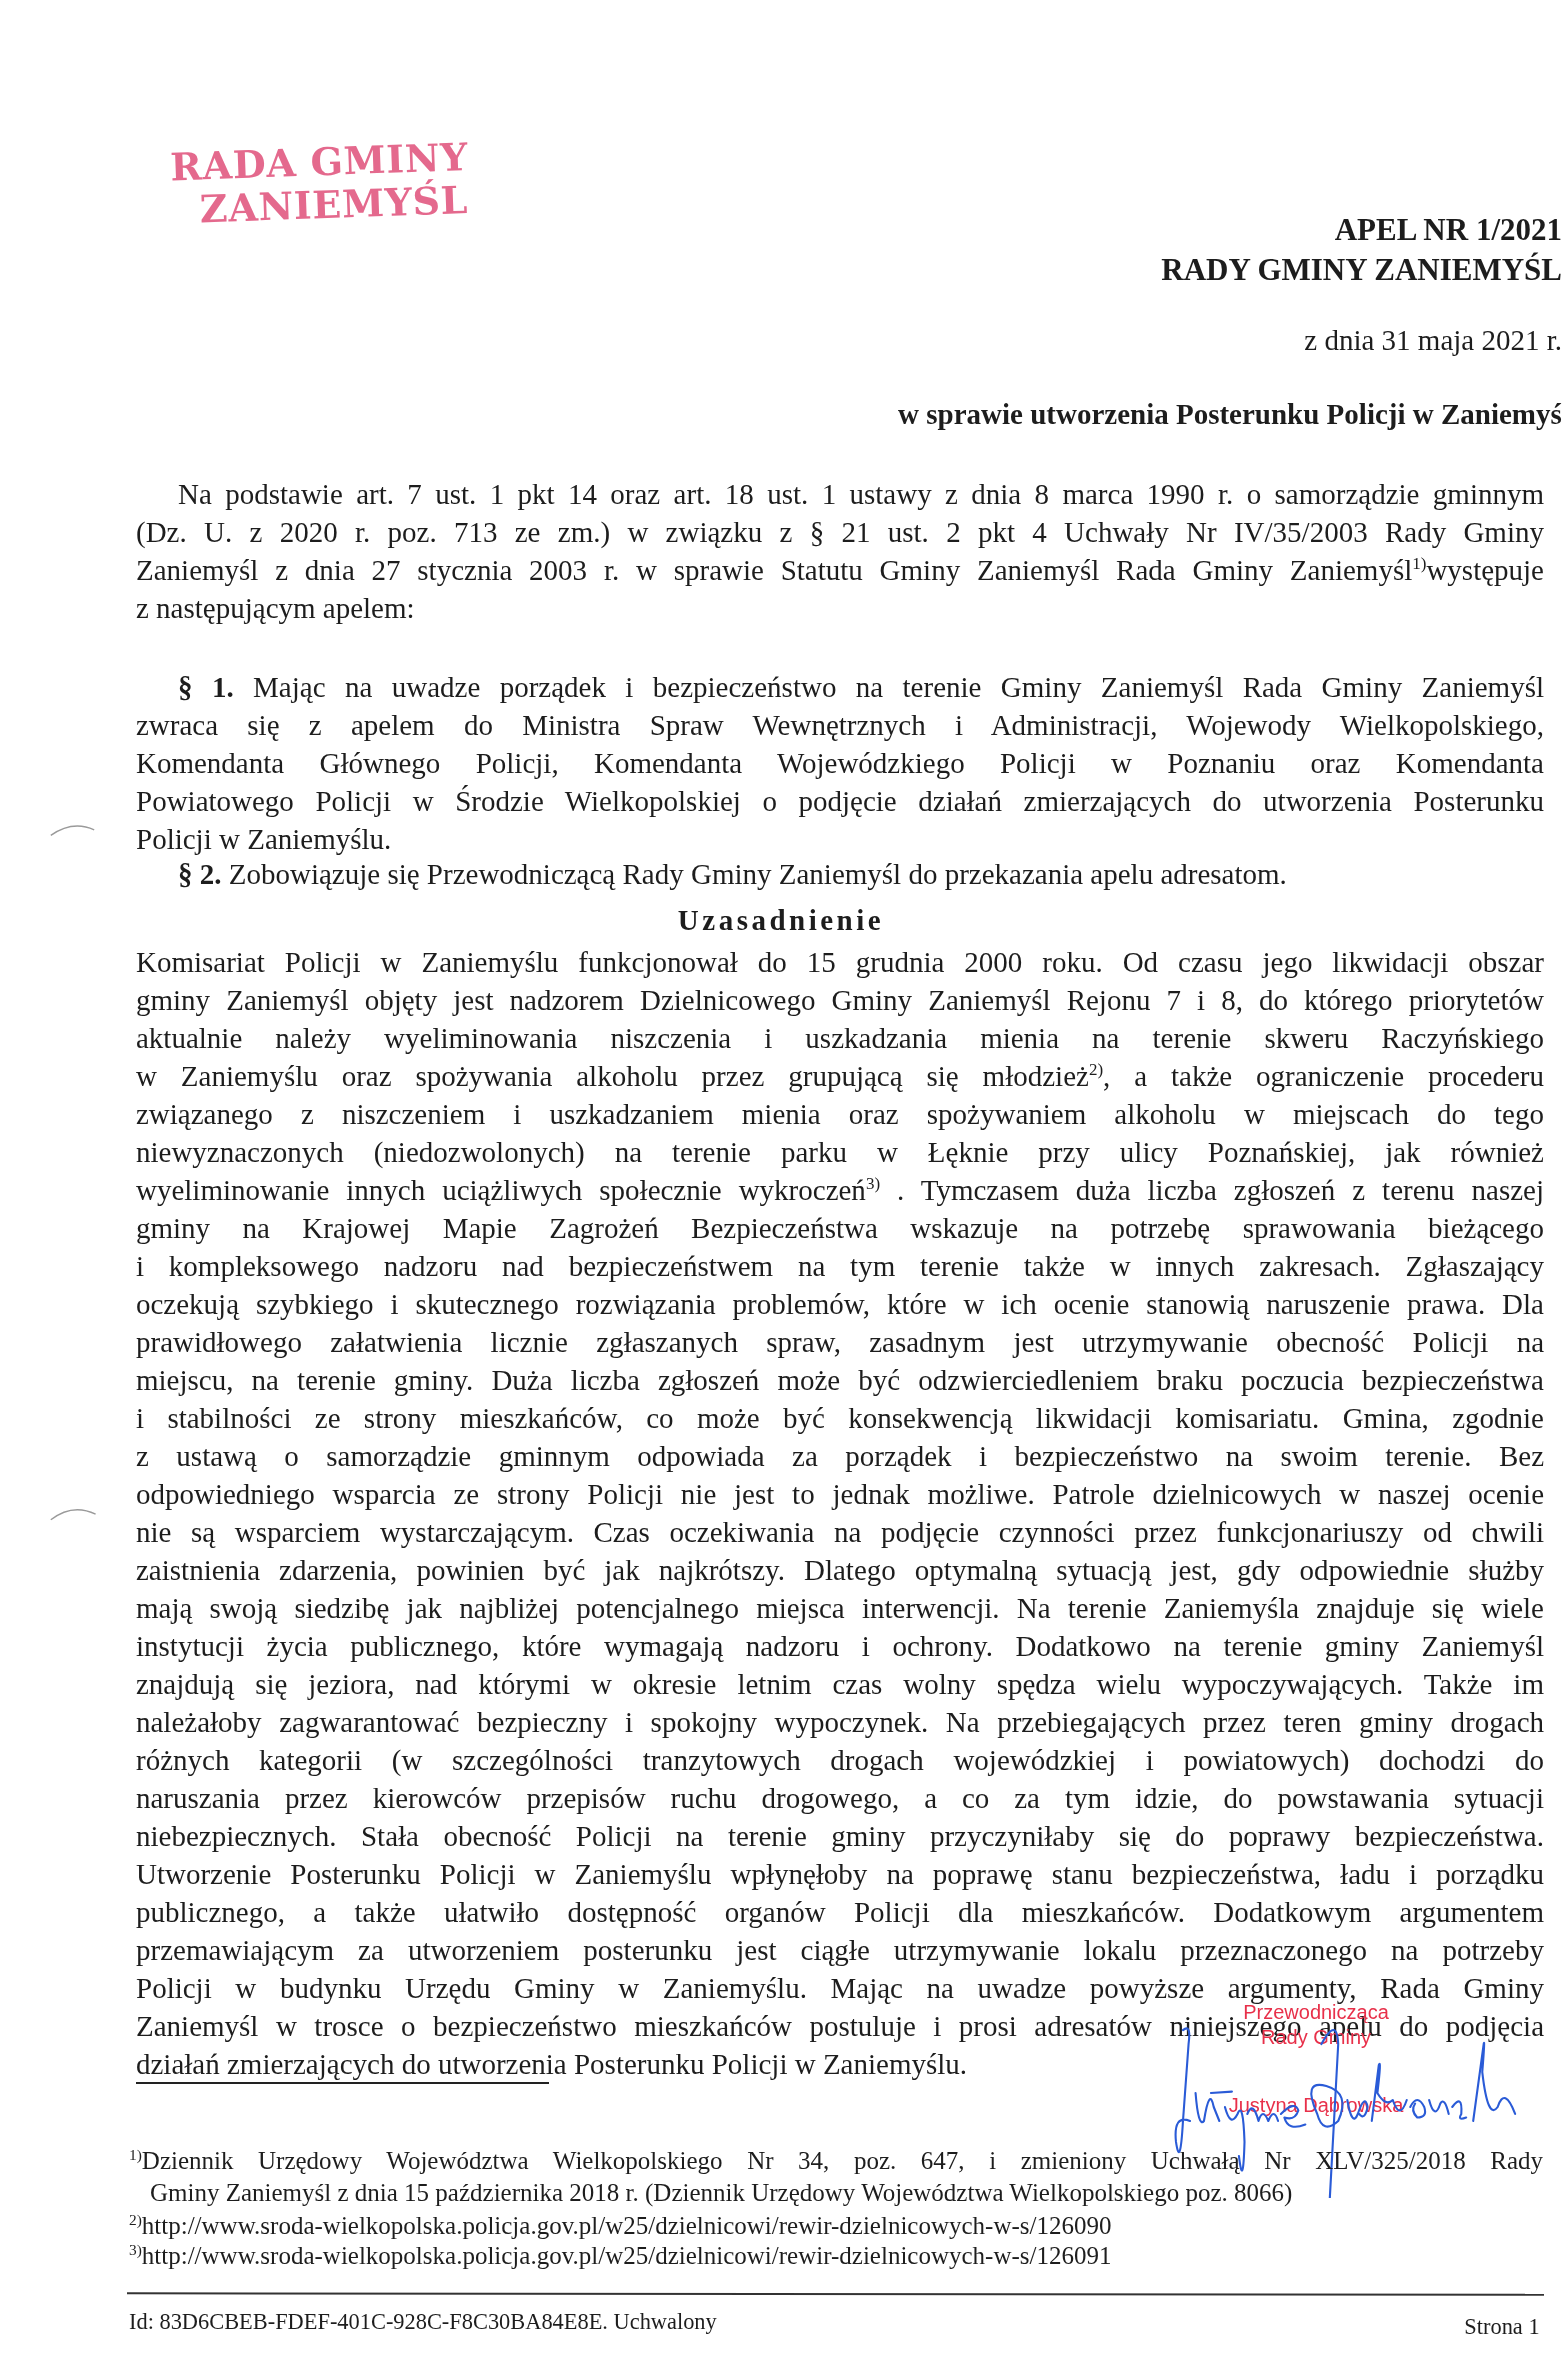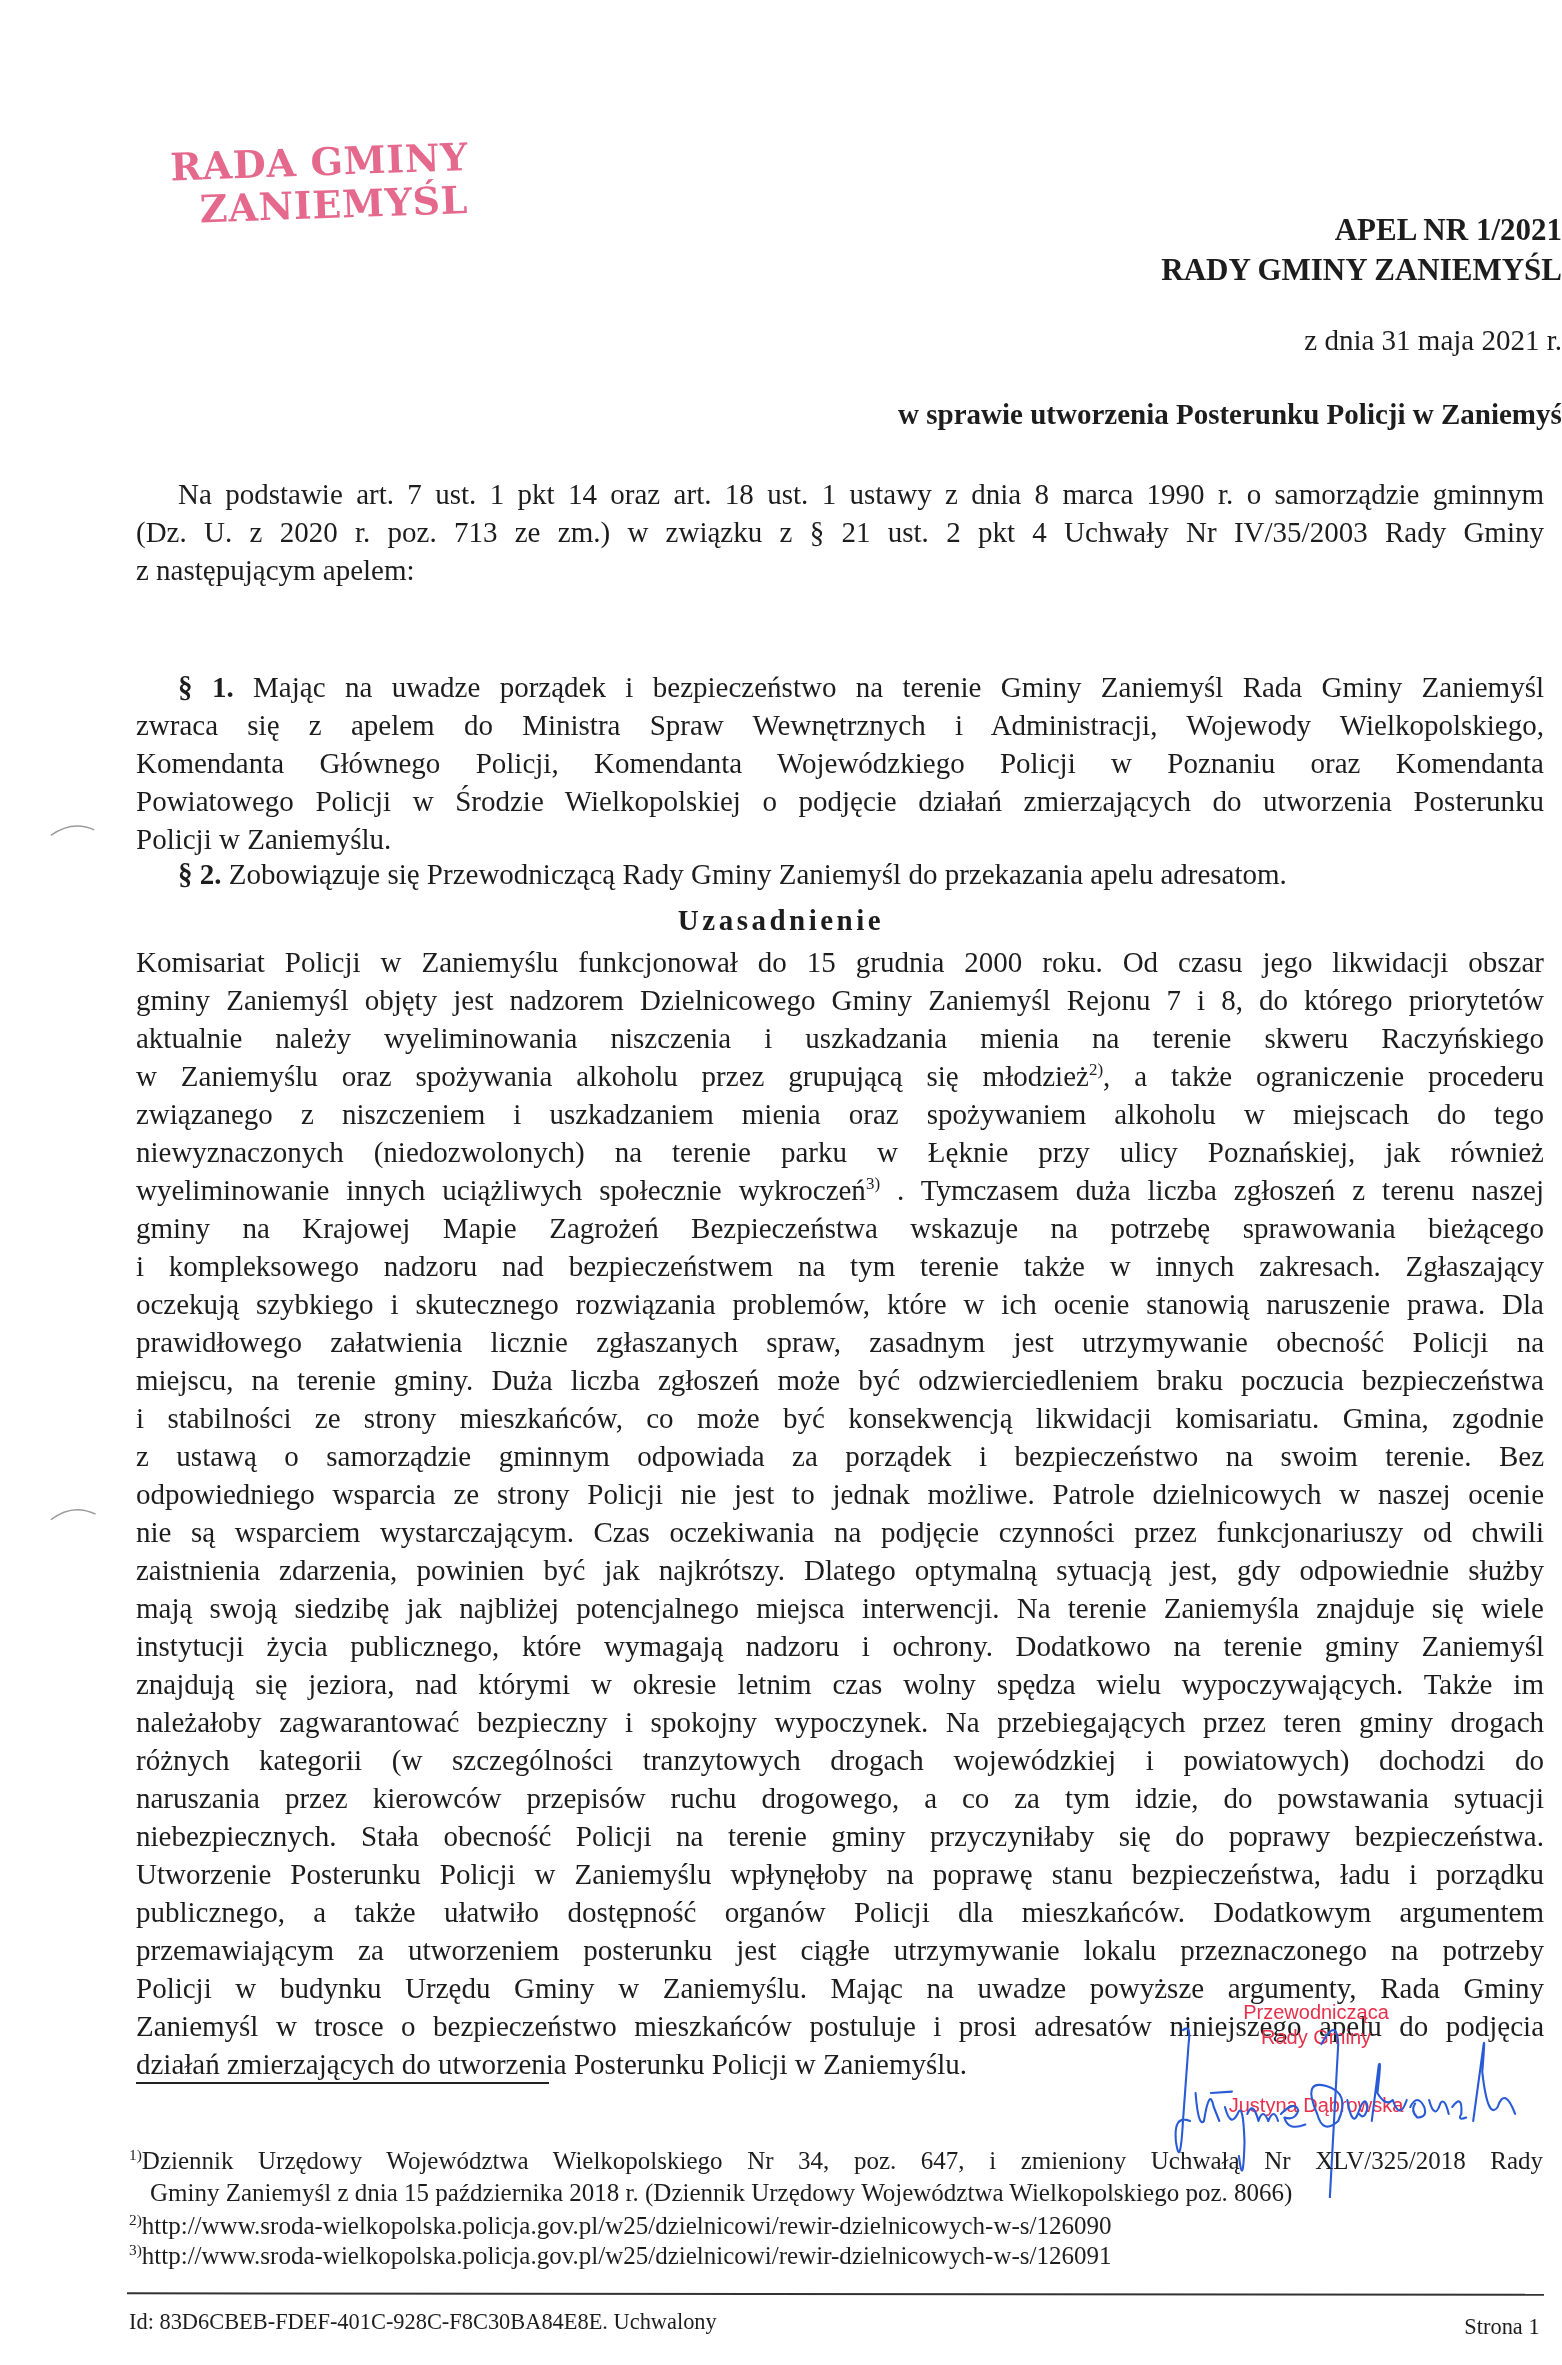--- a/index.html
+++ b/index.html
@@ -89,20 +89,21 @@
   </div>
 
   <div class="hdr title1">APEL NR 1/2021</div>
   <div class="hdr title2">RADY GMINY ZANIEMYŚL</div>
   <div class="hdr date">z dnia 31 maja 2021 r.</div>
   <div class="hdr subject">w sprawie utworzenia Posterunku Policji w Zaniemyślu</div>
 
   <div class="block" style="top:475px">
     <span class="line indent">Na podstawie art. 7 ust. 1 pkt 14 oraz art. 18 ust. 1 ustawy z dnia 8 marca 1990 r. o samorządzie gminnym</span>
     <span class="line">(Dz. U. z 2020 r. poz. 713 ze zm.) w związku z § 21 ust. 2 pkt 4 Uchwały Nr IV/35/2003 Rady Gminy</span>
+    <span class="line"><span>Zaniemyśl z dnia 27 stycznia 2003 r. w sprawie Statutu Gminy Zaniemyśl Rada Gminy Zaniemyśl</span><sup>1)</sup><span>występuje</span></span>
     <span class="line last">z następującym apelem:</span>
   </div>
 
   <div class="block" style="top:668px">
     <span class="line indent"><span class="para-label">§ 1.</span> <span>Mając na uwadze porządek i bezpieczeństwo na terenie Gminy Zaniemyśl Rada Gminy Zaniemyśl</span></span>
     <span class="line">zwraca się z apelem do Ministra Spraw Wewnętrznych i Administracji, Wojewody Wielkopolskiego,</span>
     <span class="line">Komendanta Głównego Policji, Komendanta Wojewódzkiego Policji w Poznaniu oraz Komendanta</span>
     <span class="line">Powiatowego Policji w Środzie Wielkopolskiej o podjęcie działań zmierzających do utworzenia Posterunku</span>
     <span class="line last">Policji w Zaniemyślu.</span>
   </div>

